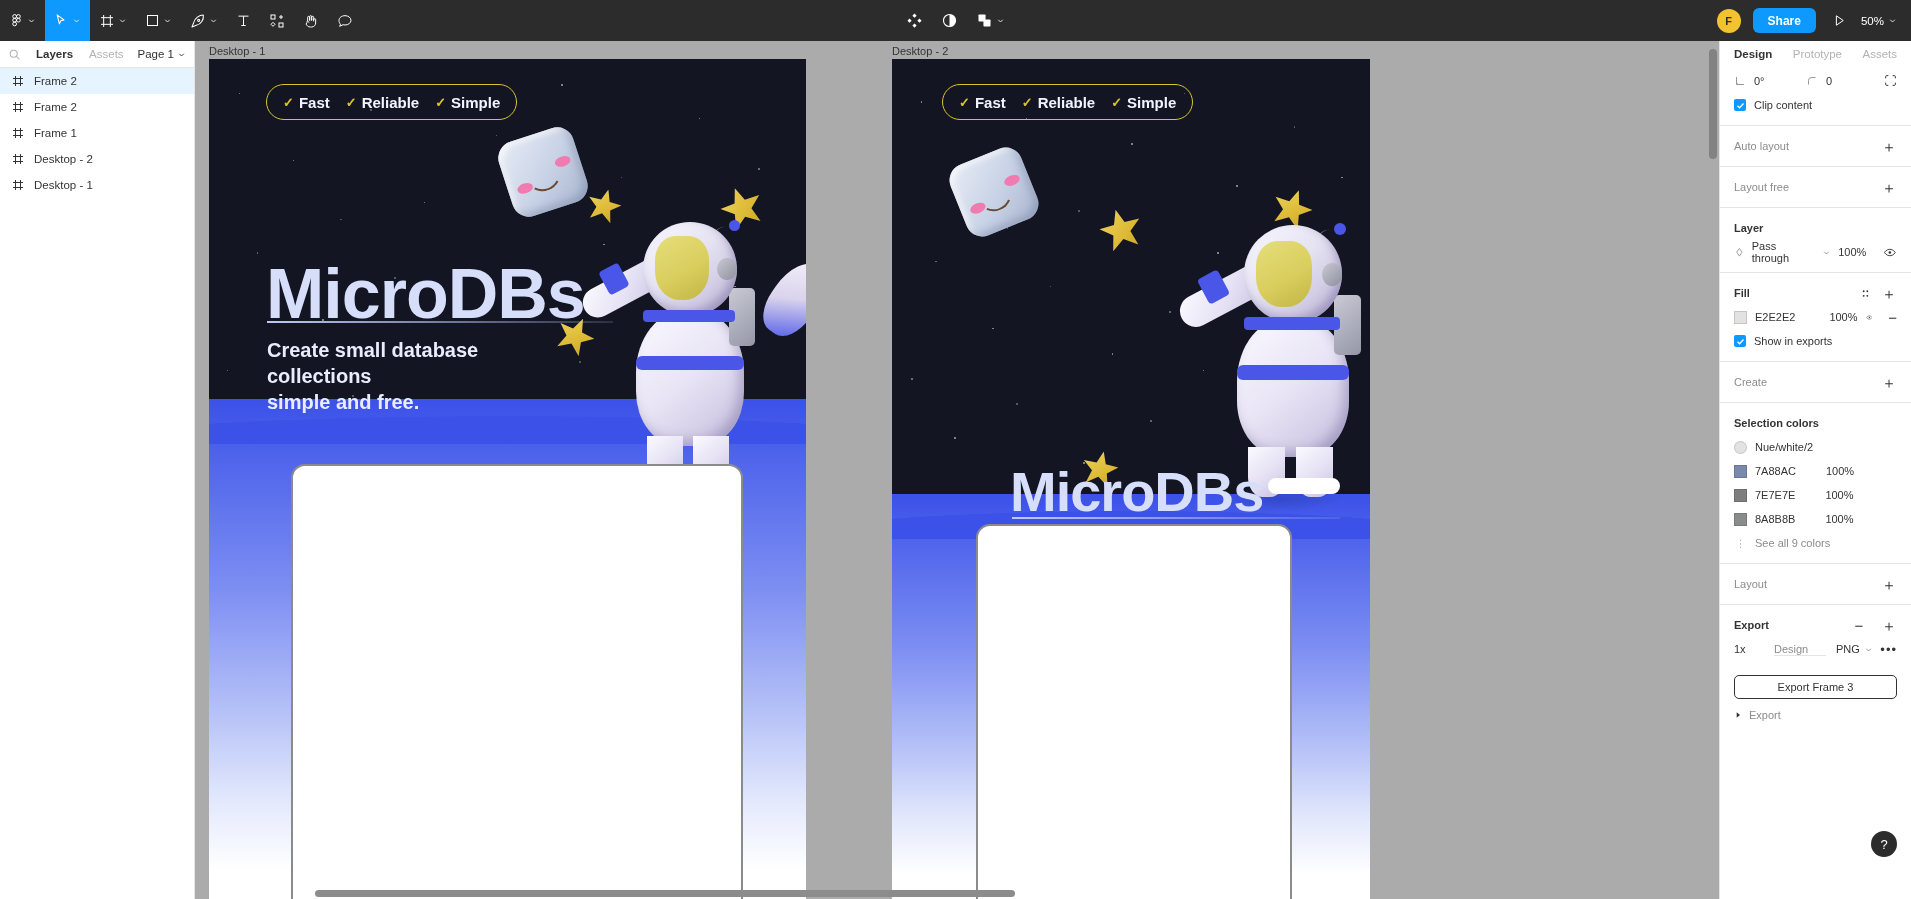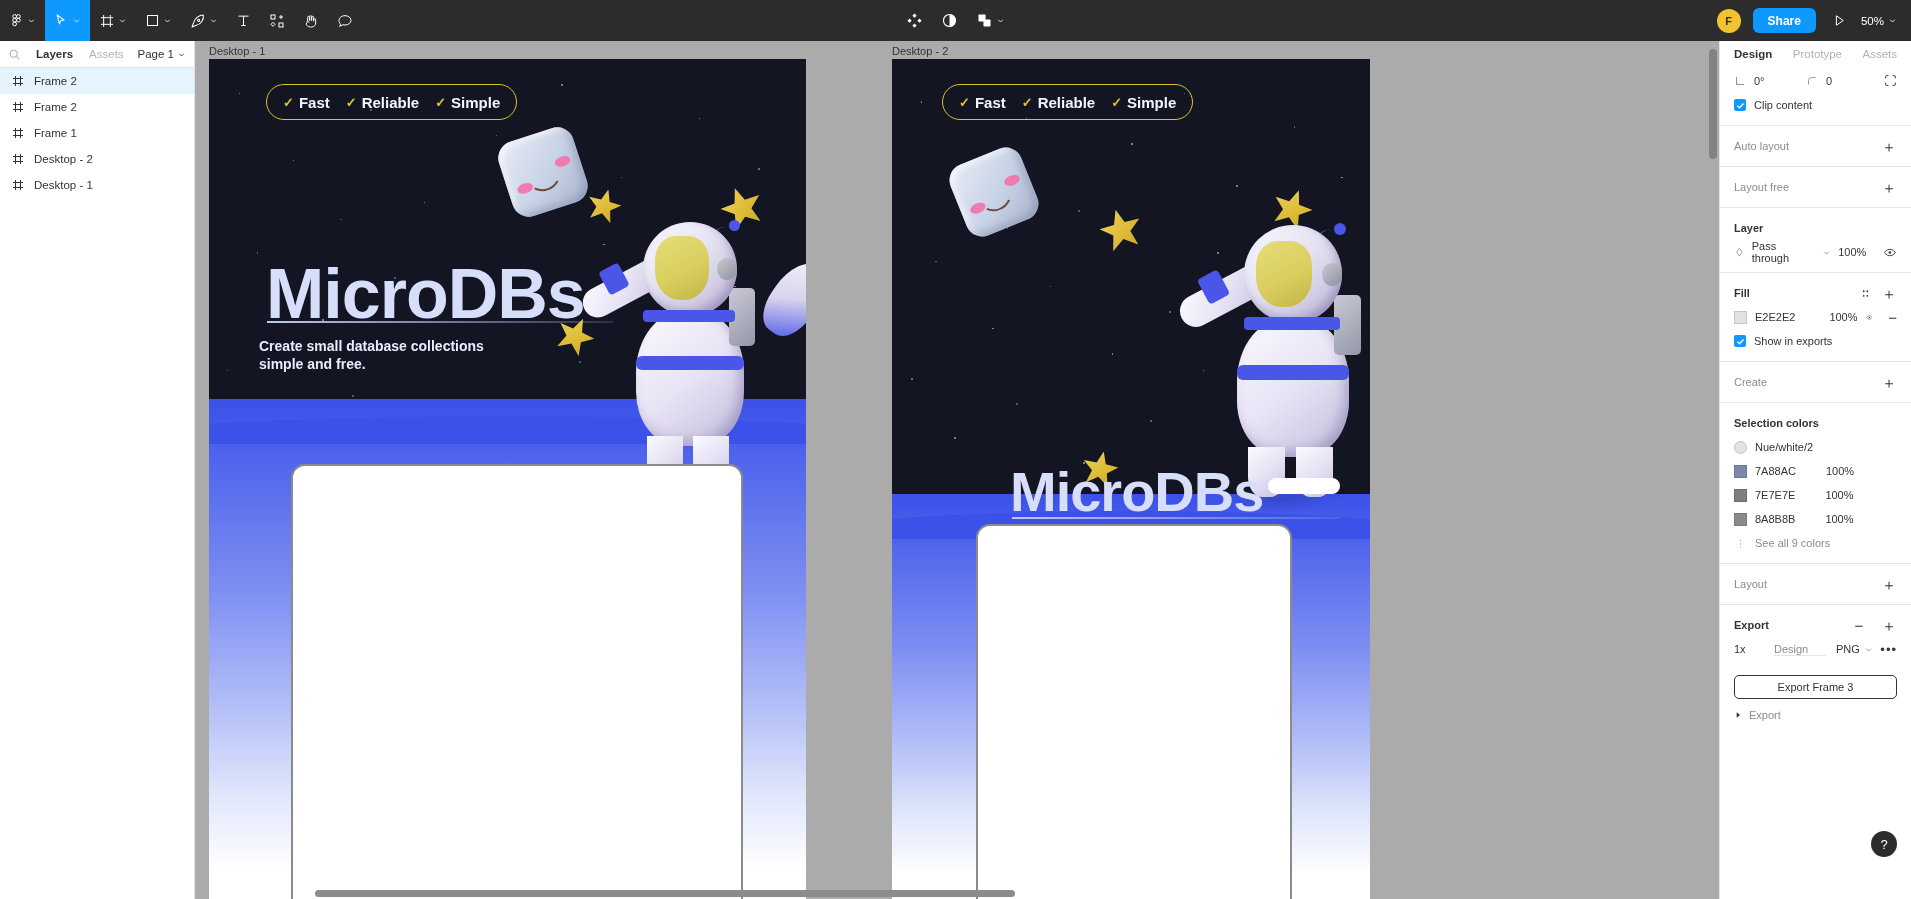--- a/index.html
+++ b/index.html
@@ -511,21 +511,21 @@
         <div class="helmet" style="left:62px; top:8px; width:94px; height:94px;"></div>
         <div class="visor" style="left:74px; top:22px; width:54px; height:64px;"></div>
         <div class="ear" style="left:136px; top:44px; width:20px; height:22px;"></div>
         <div class="belt" style="left:62px; top:96px; width:92px; height:12px; border-radius:4px;"></div>
         <div class="leg" style="left:66px; top:222px; width:36px; height:48px;"></div>
         <div class="leg" style="left:112px; top:222px; width:36px; height:48px;"></div>
       </div>
 
       <div class="hero-title" style="left:57px; top:200px; font-size:70px;">MicroDBs</div>
       <div class="hero-rule" style="left:58px; top:262px; width:346px;"></div>
-      <div class="hero-sub" style="left:50px; top:278px; width:300px; font-size:14px; white-space:pre-line;">Create small database collections
+      <div class="hero-sub" style="left:58px; top:278px; width:300px; font-size:20px; white-space:pre-line;">Create small database collections
 simple and free.</div>
 
       <div class="white-card" style="left:82px; top:405px; width:452px; height:450px;"></div>
     </div>
   </div>
 
   <div class="frame-wrap" style="left:697px; top:18px;">
     <div class="frame-label">Desktop - 2</div>
     <div class="frame-art" style="width:478px; height:840px;">
 

